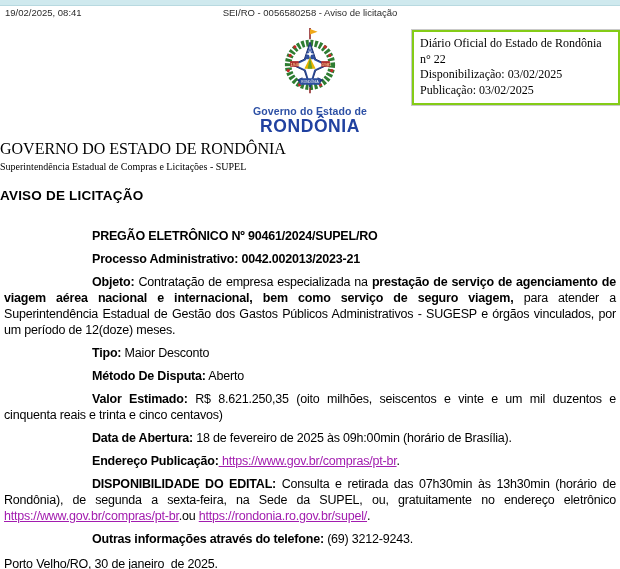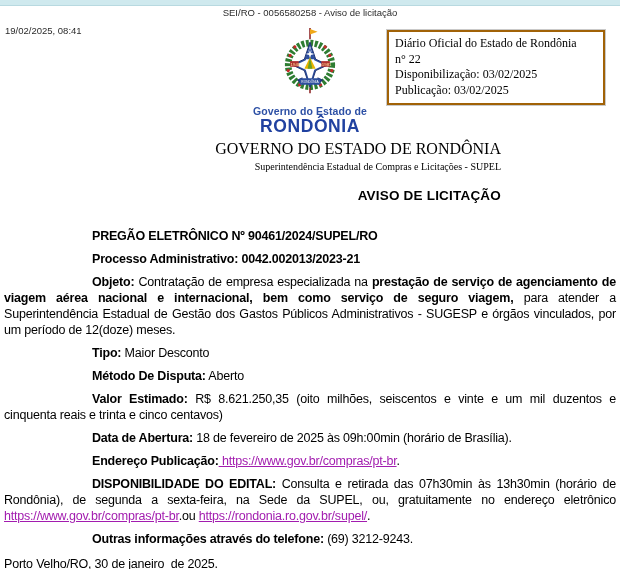--- a/index.html
+++ b/index.html
@@ -2,30 +2,30 @@
 <html><head>
 <meta charset="utf-8">
 <style>
   html,body{margin:0;padding:0;background:#fff;}
   .page{position:relative;width:620px;height:569px;background:#ffffff;overflow:hidden;
         font-family:"Liberation Sans",sans-serif;color:#000;}
   .top-strip{position:absolute;top:0;left:0;width:620px;height:5px;background:#cfe9ee;
              border-bottom:1px solid #b8d9e0;}
   .browser-header{position:absolute;top:7px;left:0;width:620px;height:14px;
                   font-size:9.5px;color:#2b2b2b;}
-  .bh-date{position:absolute;left:5px;top:0;margin-top:18px;}
+  .bh-date{position:absolute;left:5px;top:0;}
   .bh-title{position:absolute;left:0;right:0;top:0;text-align:center;}
-  .gazette-box{position:absolute;top:30px;right:15px;width:192px;
-               border:2px solid #a16207;outline:1px solid #c9c9c9;
-               padding:4px 16px 5px 6px;
+  .gazette-box{position:absolute;top:30px;right:0;width:192px;
+               border:2px solid #84cc16;outline:1px solid #c9c9c9;
+               padding:4px 6px 5px 6px;
                font-family:"Liberation Serif",serif;font-size:12px;line-height:15.5px;}
   .logo-block{position:absolute;top:27px;left:0;width:620px;text-align:center;}
   .logo-sub{font-size:10.5px;font-weight:bold;color:#2d50a5;margin-top:2px;letter-spacing:0.1px;}
   .logo-main{font-size:17.5px;font-weight:bold;color:#2041a0;letter-spacing:0.6px;margin-top:-1px;}
-  .headings{position:absolute;top:139px;left:0;width:501px;text-align:right;}
+  .headings{position:absolute;top:139px;left:0;width:501px;text-align:left;}
   .h-gov{font-family:"Liberation Serif",serif;font-size:16px;line-height:19px;}
   .h-dep{font-family:"Liberation Serif",serif;font-size:10px;line-height:18px;}
   .h-title{font-size:13.5px;font-weight:bold;margin-top:12px;letter-spacing:0.2px;}
   .body-text{position:absolute;top:228px;left:4px;width:612px;
              font-size:12.5px;line-height:16px;letter-spacing:-0.2px;text-align:justify;}
   .body-text p{margin:0 0 7px 0;text-indent:88px;}
   .body-text b{font-weight:bold;}
   a.doc-link{color:#a21caf;text-decoration:underline;cursor:pointer;}
   .footer-date{text-align:left;text-indent:0 !important;white-space:pre-wrap;
                margin-top:9px !important;padding-right:4px;}

